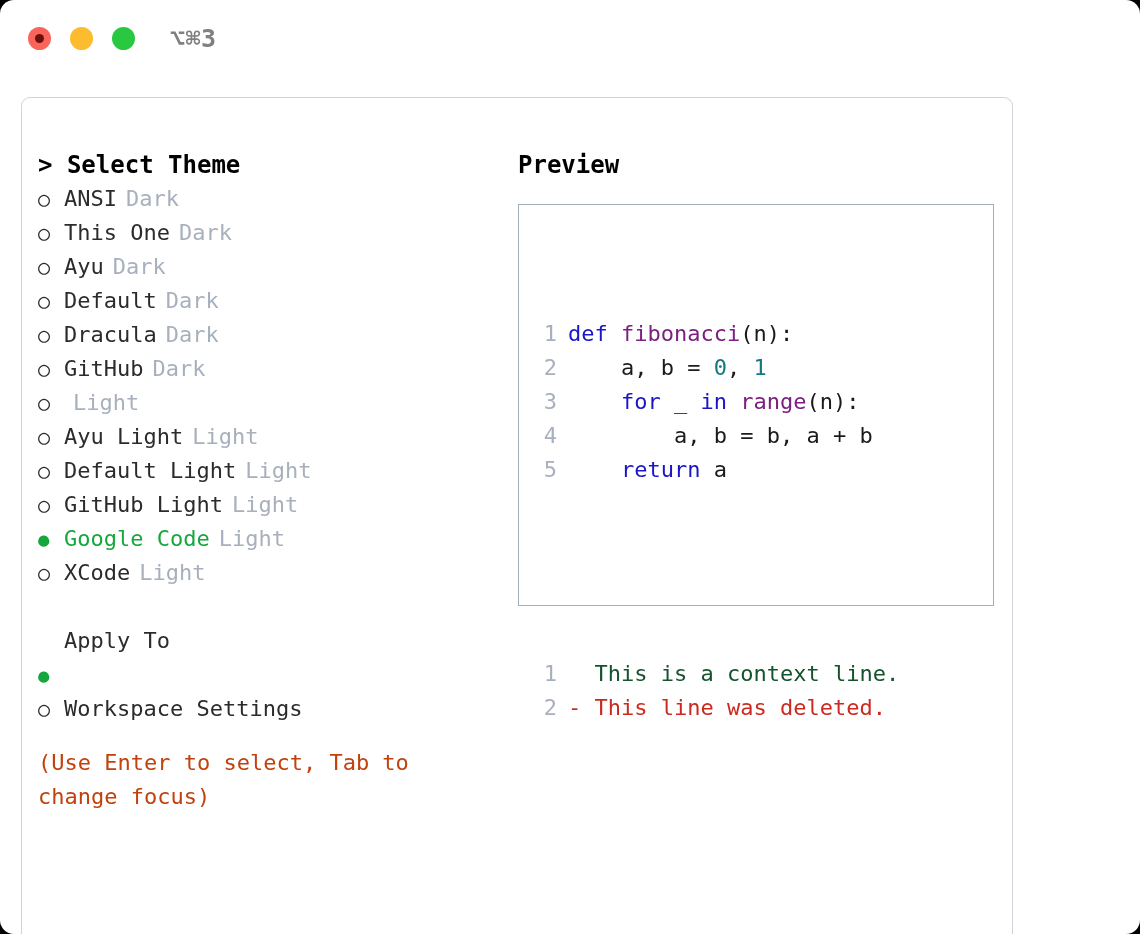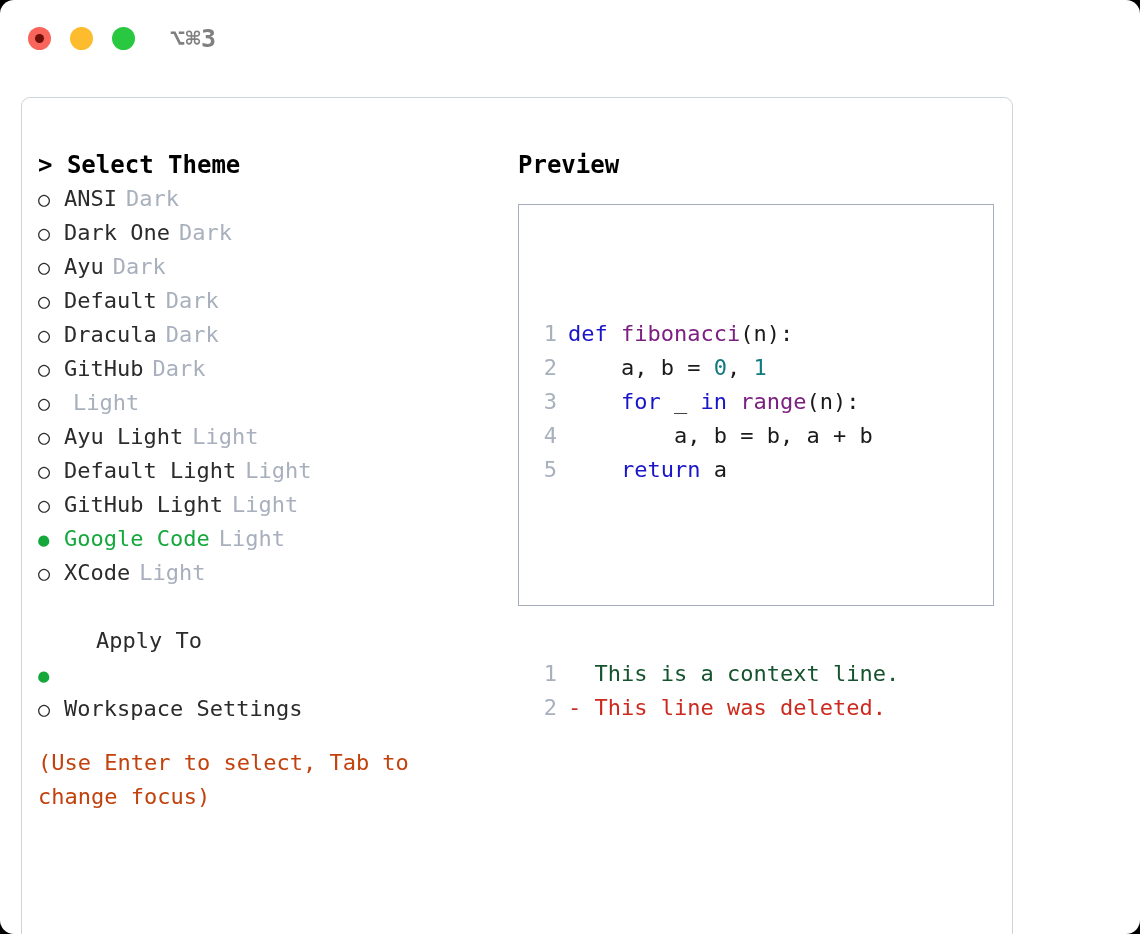--- a/index.html
+++ b/index.html
@@ -128,21 +128,20 @@
     margin-left: 9px;
     text-align: center;
   }
   .group-head {
     display: flex;
     align-items: baseline;
     font-size: 22px;
     line-height: 34px;
     color: #2b2b2b;
     white-space: pre;
-    gap: 32px;
   }
   .spacer-row { height: 34px; }
   .hint {
     margin-top: 20px;
     font-size: 22px;
     line-height: 34px;
     color: #c2410c;
     width: 400px;
   }
 
@@ -201,21 +200,21 @@
     <div class="shortcut">⌥⌘3</div>
   </div>
 
   <div class="panel">
     <div class="columns">
 
       <div class="left-col">
         <div class="section-title">&gt; Select Theme</div>
         <div id="theme-list">
             <div class="opt-row"><span class="bullet">○</span><span class="opt-name">ANSI</span><span class="opt-cat">Dark</span></div>
-            <div class="opt-row"><span class="bullet">○</span><span class="opt-name">Dark One</span><span class="opt-cat">Dark</span></div>
+            <div class="opt-row"><span class="bullet">○</span><span class="opt-name">This One</span><span class="opt-cat">Dark</span></div>
             <div class="opt-row"><span class="bullet">○</span><span class="opt-name">Ayu</span><span class="opt-cat">Dark</span></div>
             <div class="opt-row"><span class="bullet">○</span><span class="opt-name">Default</span><span class="opt-cat">Dark</span></div>
             <div class="opt-row"><span class="bullet">○</span><span class="opt-name">Dracula</span><span class="opt-cat">Dark</span></div>
             <div class="opt-row"><span class="bullet">○</span><span class="opt-name">GitHub</span><span class="opt-cat">Dark</span></div>
             <div class="opt-row"><span class="bullet">○</span><span class="opt-cat">Light</span></div>
             <div class="opt-row"><span class="bullet">○</span><span class="opt-name">Ayu Light</span><span class="opt-cat">Light</span></div>
             <div class="opt-row"><span class="bullet">○</span><span class="opt-name">Default Light</span><span class="opt-cat">Light</span></div>
             <div class="opt-row"><span class="bullet">○</span><span class="opt-name">GitHub Light</span><span class="opt-cat">Light</span></div>
             <div class="opt-row selected"><span class="bullet sel">●</span><span class="opt-name">Google Code</span><span class="opt-cat">Light</span></div>
             <div class="opt-row"><span class="bullet">○</span><span class="opt-name">XCode</span><span class="opt-cat">Light</span></div>

